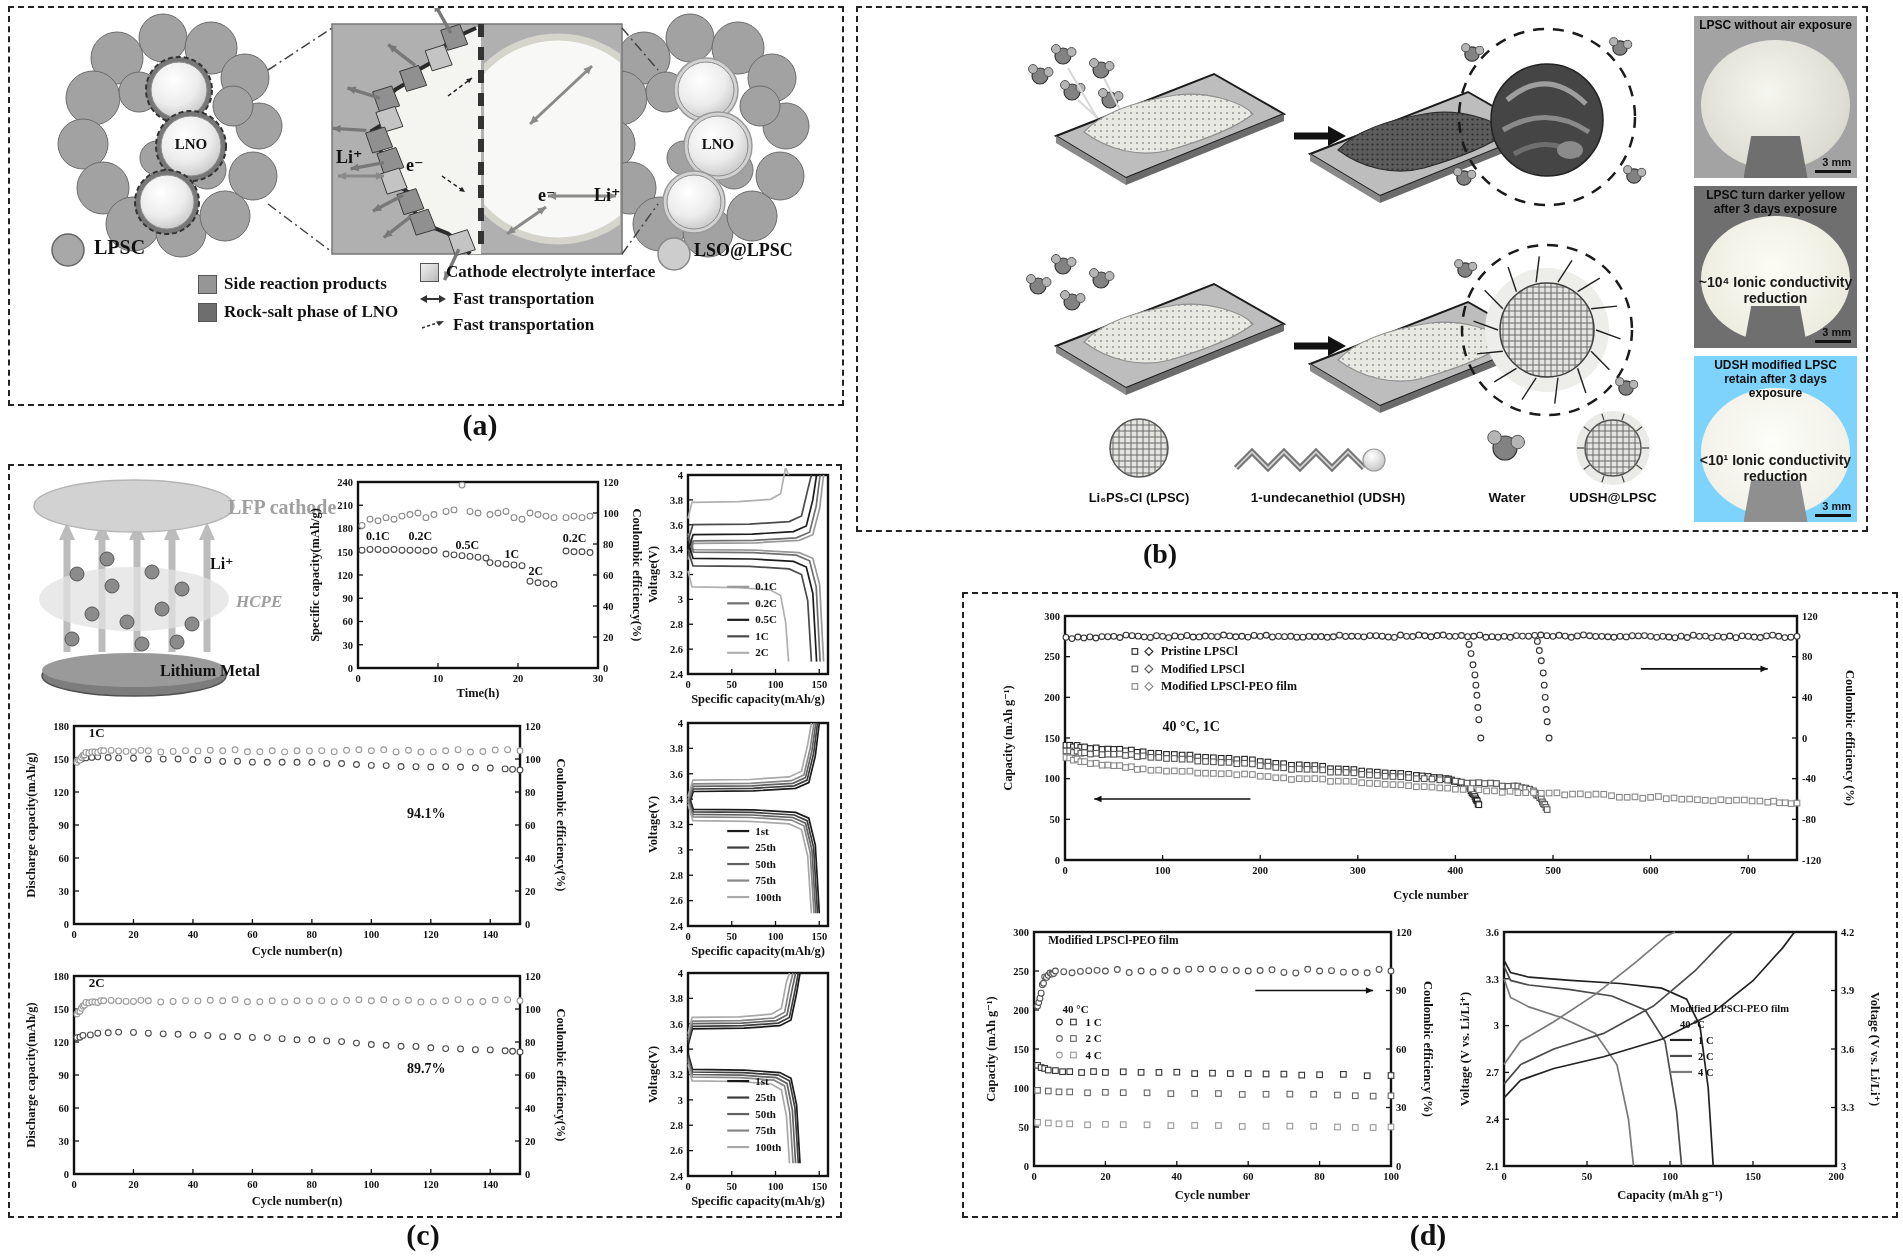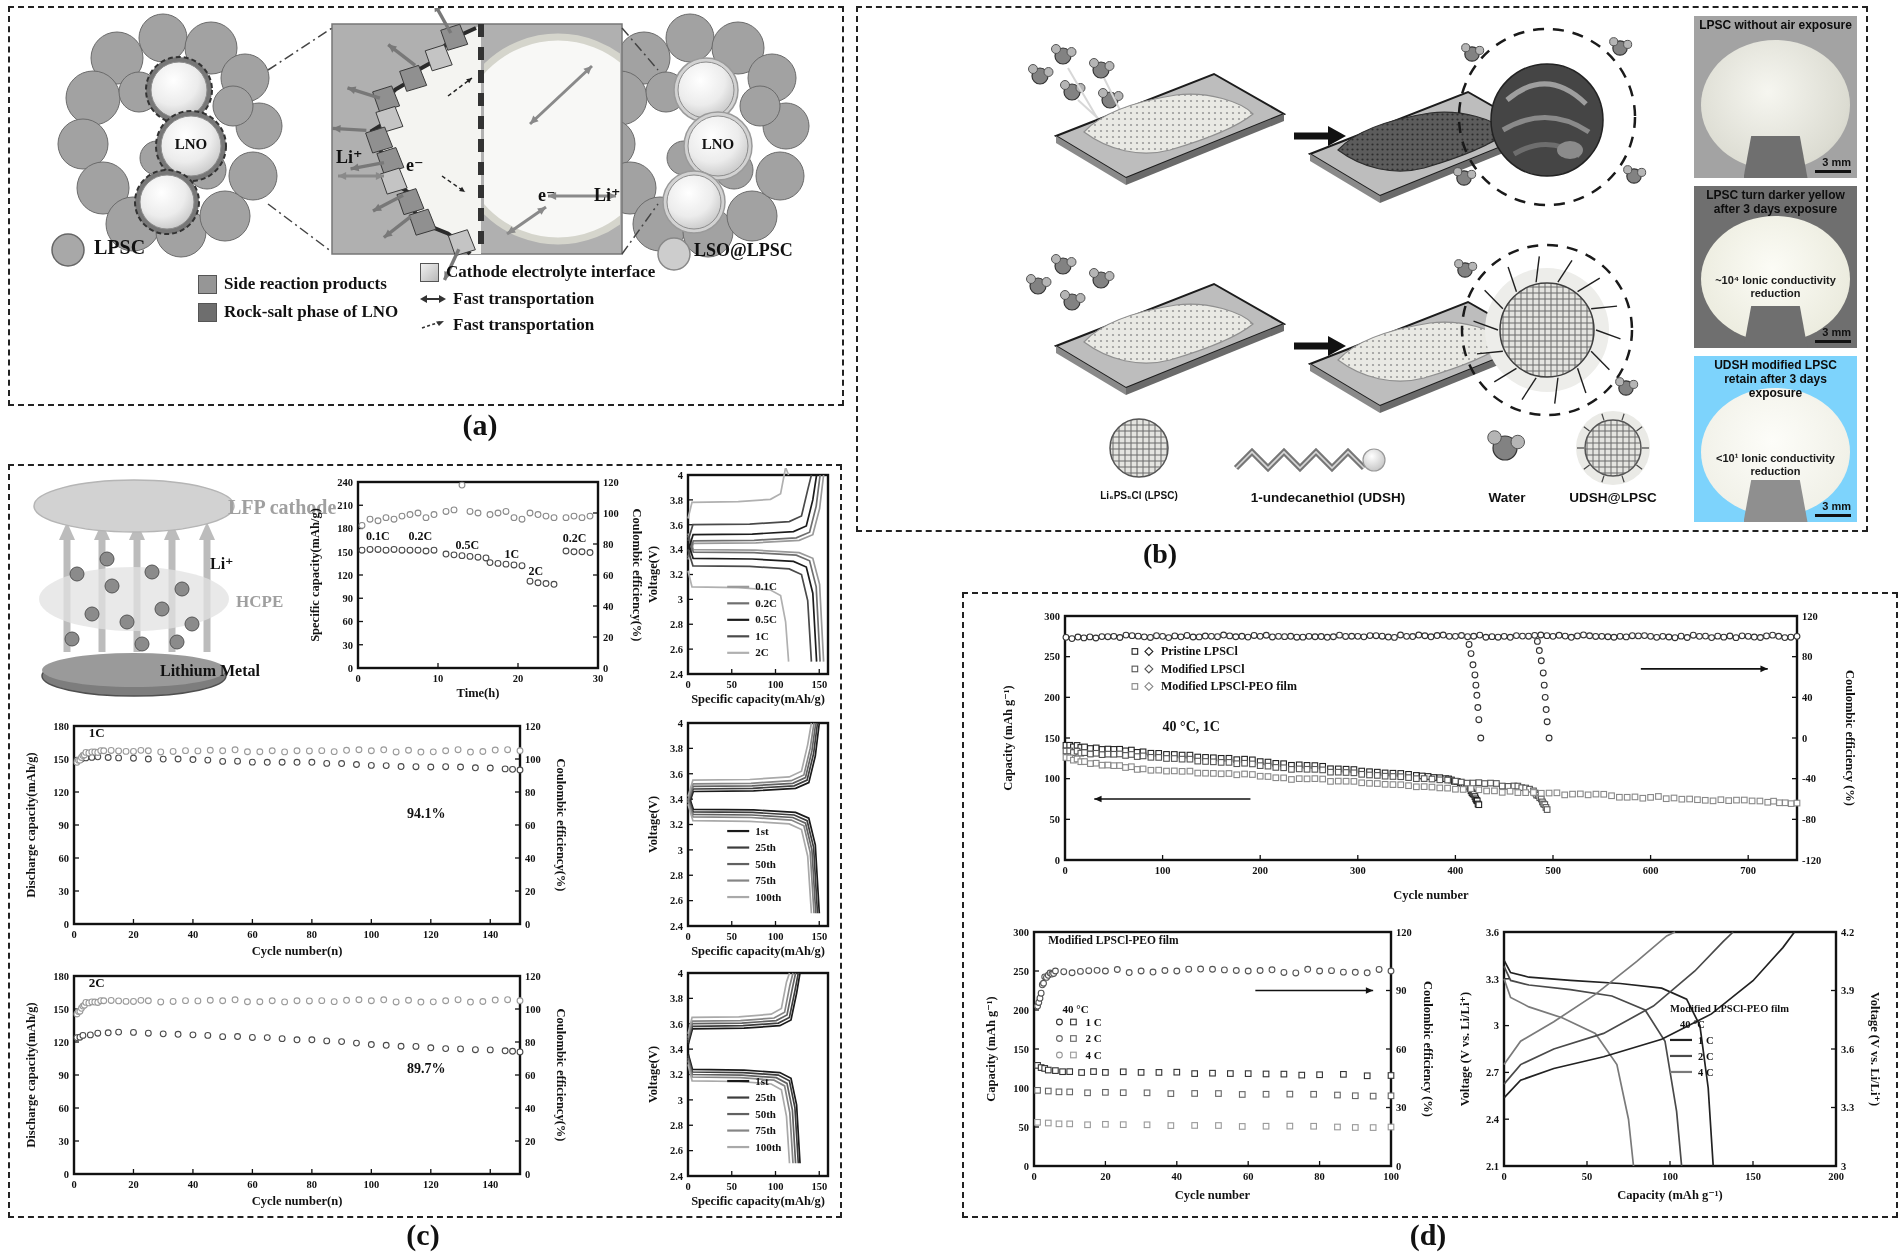--- a/index.html
+++ b/index.html
@@ -9,21 +9,21 @@
   .panel-label{position:absolute;font-weight:bold;font-size:28px;text-align:center;width:240px;}
   .schem-label{position:absolute;font-weight:bold;white-space:nowrap;}
   .chart{position:absolute;}
   .legend-row{position:absolute;display:flex;align-items:center;gap:7px;font-weight:bold;font-size:17px;white-space:nowrap;}
   .leg-sq{width:17px;height:17px;border:1px solid #555;display:inline-block;flex:0 0 auto;}
   .caption-b{position:absolute;text-align:center;font-family:"Liberation Sans","DejaVu Sans",sans-serif;
              font-weight:bold;font-size:15px;line-height:1.25;}
   .photo{position:absolute;left:836px;width:163px;overflow:hidden;font-family:"Liberation Sans","DejaVu Sans",sans-serif;}
   .photo .disc{position:absolute;border-radius:50%;}
   .photo .cap{position:absolute;top:3px;left:3px;right:3px;text-align:center;font-weight:bold;font-size:12px;line-height:1.15;color:#0d0d0d;}
-  .photo .note{position:absolute;left:4px;right:4px;text-align:center;font-weight:bold;font-size:11px;line-height:1.15;color:#1a1a1a;}
+  .photo .note{position:absolute;left:4px;right:4px;text-align:center;font-weight:bold;font-size:14px;line-height:1.15;color:#1a1a1a;}
   .photo .scale{position:absolute;right:6px;bottom:5px;text-align:right;font-weight:bold;font-size:11px;color:#111;margin-top:32px;}
   .photo .scale .bar{width:36px;height:3px;background:#111;margin-top:2px;margin-left:auto;}
   .photo .pedestal{position:absolute;bottom:0;left:50%;transform:translateX(-50%);width:64px;height:42px;background:#6f6f6f;
                    clip-path:polygon(12% 0,88% 0,100% 100%,0 100%);}
   .ion{position:absolute;font-weight:bold;font-size:16px;}
 </style>
 </head>
 <body>
 
 <div id="root">
@@ -356,21 +356,21 @@
           <line x1="763.9614928368735" y1="467.5806389725594" x2="766.1246117974981" y2="474.23803458662553" stroke="#444" stroke-width="1.2"></line>
           <line x1="746.0385071631265" y1="467.5806389725594" x2="743.8753882025019" y2="474.23803458662553" stroke="#444" stroke-width="1.2"></line>
           <line x1="731.5385071631265" y1="457.0457723164817" x2="725.8753882025019" y2="461.16026908252906" stroke="#444" stroke-width="1.2"></line>
           <line x1="726" y1="440" x2="719" y2="440" stroke="#444" stroke-width="1.2"></line>
           <line x1="731.5385071631265" y1="422.9542276835183" x2="725.8753882025019" y2="418.83973091747094" stroke="#444" stroke-width="1.2"></line>
           <line x1="746.0385071631265" y1="412.4193610274406" x2="743.8753882025019" y2="405.76196541337447" stroke="#444" stroke-width="1.2"></line>
           <line x1="763.9614928368735" y1="412.4193610274406" x2="766.1246117974981" y2="405.76196541337447" stroke="#444" stroke-width="1.2"></line>
           <line x1="778.4614928368735" y1="422.9542276835183" x2="784.1246117974981" y2="418.83973091747094" stroke="#444" stroke-width="1.2"></line>
         </g>
       </svg>
-    <div class="caption-b" style="left:211px;top:482px;width:140px;font-size:10px;">Li₆PS₅Cl (LPSC)</div>
+    <div class="caption-b" style="left:211px;top:482px;width:140px;font-size:13px;">Li₆PS₅Cl (LPSC)</div>
     <div class="caption-b" style="left:375px;top:482px;width:190px;font-size:13.5px;">1-undecanethiol (UDSH)</div>
     <div class="caption-b" style="left:609px;top:482px;width:80px;font-size:13.5px;">Water</div>
     <div class="caption-b" style="left:695px;top:482px;width:120px;font-size:13.5px;">UDSH@LPSC</div>
 
     <div class="photo" style="top:8px;height:162px;background:#a3a3a3;">
       <div class="disc" style="left:7px;top:24px;width:149px;height:130px;background:radial-gradient(circle at 45% 40%, #f6f6f0, #dcdcd2 70%, #c8c8bf);"></div>
       <div class="pedestal"></div>
       <div class="cap">LPSC without air exposure</div>
       <div class="scale"><span>3 mm</span><div class="bar"></div></div>
     </div>
@@ -425,21 +425,21 @@
         <circle cx="50" cy="165" r="7" fill="#8b8b8b" stroke="#555" stroke-width="1"></circle>
         <circle cx="120" cy="170" r="7" fill="#8b8b8b" stroke="#555" stroke-width="1"></circle>
         <circle cx="155" cy="168" r="7" fill="#8b8b8b" stroke="#555" stroke-width="1"></circle>
         <circle cx="85" cy="85" r="7" fill="#8b8b8b" stroke="#555" stroke-width="1"></circle>
         <ellipse cx="112" cy="202" rx="92" ry="20" fill="#7d7d7d" stroke="#4f4f4f" stroke-width="1.5"></ellipse>
         <ellipse cx="112" cy="196" rx="92" ry="17" fill="#9a9a9a"></ellipse>
         <ellipse cx="112" cy="32" rx="100" ry="26" fill="#d2d2d2" stroke="#b5b5b5" stroke-width="1.5"></ellipse>
       </svg>
     <div class="schem-label" style="left:218px;top:30px;font-size:20px;color:#a0a0a0;">LFP cathode</div>
     <div class="schem-label" style="left:200px;top:88px;font-size:16px;color:#111;">Li⁺</div>
-    <div class="schem-label" style="left:226px;top:126px;font-size:17px;color:#9f9f9f;">HCPE</div>
+    <div class="schem-label" style="left:226px;top:126px;font-size:17px;color:#9f9f9f;font-style:italic;">HCPE</div>
     <div class="schem-label" style="left:150px;top:196px;font-size:16px;color:#111;">Lithium Metal</div>
 
     <div class="chart" id="ch-c-rate" style="left:296px;top:8px;width:340px;height:230px;"><svg width="340" height="230">
           <g>
             <rect x="52" y="8" width="240" height="186" fill="none" stroke="#111" stroke-width="2.4"></rect>
             <line x1="52" y1="194" x2="52" y2="189" stroke="#111" stroke-width="1.3"></line>
             <text x="52" y="208" font-size="10.5" fill="#111" font-family="&quot;Liberation Serif&quot;,&quot;DejaVu Serif&quot;,serif" font-weight="bold" text-anchor="middle">0</text>
             <line x1="132" y1="194" x2="132" y2="189" stroke="#111" stroke-width="1.3"></line>
             <text x="132" y="208" font-size="10.5" fill="#111" font-family="&quot;Liberation Serif&quot;,&quot;DejaVu Serif&quot;,serif" font-weight="bold" text-anchor="middle">10</text>
             <line x1="212" y1="194" x2="212" y2="189" stroke="#111" stroke-width="1.3"></line>

